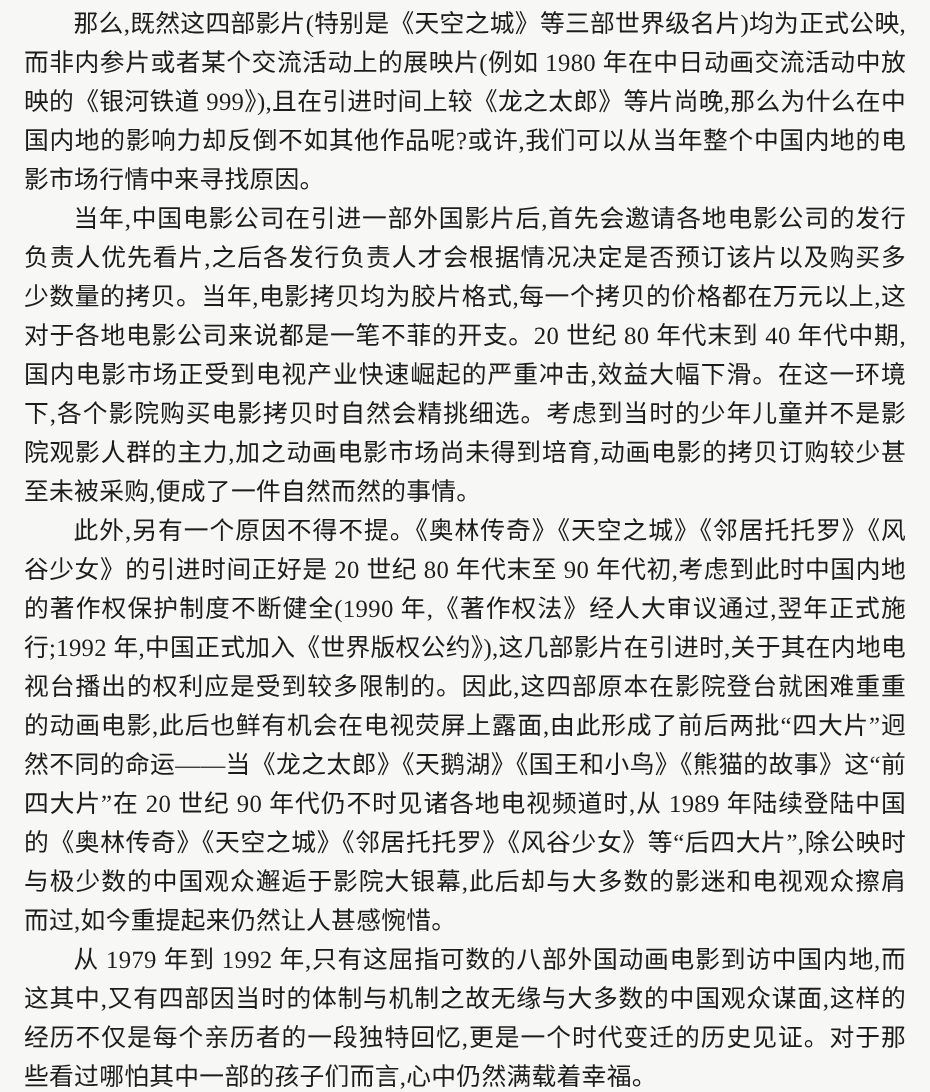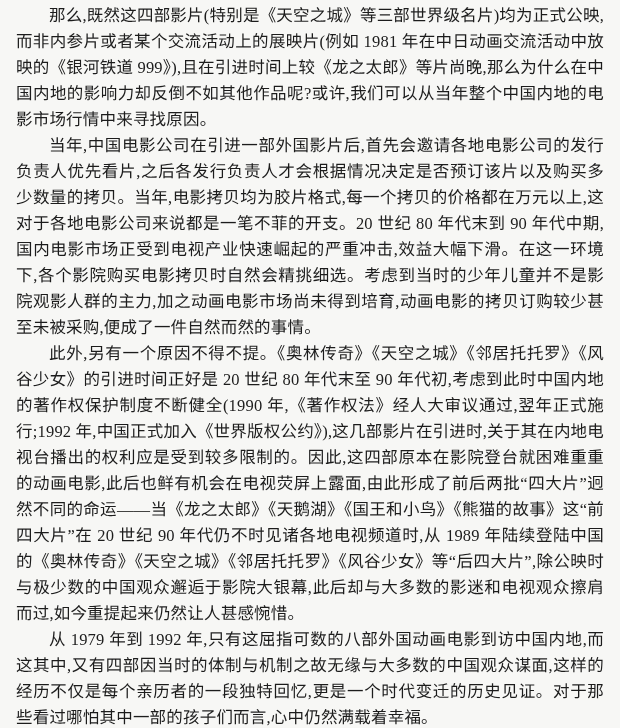--- a/index.html
+++ b/index.html
@@ -28,17 +28,17 @@
     text-align: justify;
     text-justify: inter-ideograph;
     letter-spacing: 0.2px;
     word-break: break-all;
   }
 </style>
 </head>
 <body>
 
 <div class="page">
-  <p>那么,既然这四部影片(特别是《天空之城》等三部世界级名片)均为正式公映,而非内参片或者某个交流活动上的展映片(例如 1981 年在中日动画交流活动中放映的《银河铁道 999》),且在引进时间上较《龙之太郎》等片尚晚,那么为什么在中国内地的影响力却反倒不如其他作品呢?或许,我们可以从当年整个中国内地的电影市场行情中来寻找原因。</p>
-  <p>当年,中国电影公司在引进一部外国影片后,首先会邀请各地电影公司的发行负责人优先看片,之后各发行负责人才会根据情况决定是否预订该片以及购买多少数量的拷贝。当年,电影拷贝均为胶片格式,每一个拷贝的价格都在万元以上,这对于各地电影公司来说都是一笔不菲的开支。20 世纪 80 年代末到 90 年代中期,国内电影市场正受到电视产业快速崛起的严重冲击,效益大幅下滑。在这一环境下,各个影院购买电影拷贝时自然会精挑细选。考虑到当时的少年儿童并不是影院观影人群的主力,加之动画电影市场尚未得到培育,动画电影的拷贝订购较少甚至未被采购,便成了一件自然而然的事情。</p>
+  <p>那么,既然这四部影片(特别是《天空之城》等三部世界级名片)均为正式公映,而非内参片或者某个交流活动上的展映片(例如 1980 年在中日动画交流活动中放映的《银河铁道 999》),且在引进时间上较《龙之太郎》等片尚晚,那么为什么在中国内地的影响力却反倒不如其他作品呢?或许,我们可以从当年整个中国内地的电影市场行情中来寻找原因。</p>
+  <p>当年,中国电影公司在引进一部外国影片后,首先会邀请各地电影公司的发行负责人优先看片,之后各发行负责人才会根据情况决定是否预订该片以及购买多少数量的拷贝。当年,电影拷贝均为胶片格式,每一个拷贝的价格都在万元以上,这对于各地电影公司来说都是一笔不菲的开支。20 世纪 80 年代末到 40 年代中期,国内电影市场正受到电视产业快速崛起的严重冲击,效益大幅下滑。在这一环境下,各个影院购买电影拷贝时自然会精挑细选。考虑到当时的少年儿童并不是影院观影人群的主力,加之动画电影市场尚未得到培育,动画电影的拷贝订购较少甚至未被采购,便成了一件自然而然的事情。</p>
   <p>此外,另有一个原因不得不提。《奥林传奇》《天空之城》《邻居托托罗》《风谷少女》的引进时间正好是 20 世纪 80 年代末至 90 年代初,考虑到此时中国内地的著作权保护制度不断健全(1990 年,《著作权法》经人大审议通过,翌年正式施行;1992 年,中国正式加入《世界版权公约》),这几部影片在引进时,关于其在内地电视台播出的权利应是受到较多限制的。因此,这四部原本在影院登台就困难重重的动画电影,此后也鲜有机会在电视荧屏上露面,由此形成了前后两批“四大片”迥然不同的命运——当《龙之太郎》《天鹅湖》《国王和小鸟》《熊猫的故事》这“前四大片”在 20 世纪 90 年代仍不时见诸各地电视频道时,从 1989 年陆续登陆中国的《奥林传奇》《天空之城》《邻居托托罗》《风谷少女》等“后四大片”,除公映时与极少数的中国观众邂逅于影院大银幕,此后却与大多数的影迷和电视观众擦肩而过,如今重提起来仍然让人甚感惋惜。</p>
   <p>从 1979 年到 1992 年,只有这屈指可数的八部外国动画电影到访中国内地,而这其中,又有四部因当时的体制与机制之故无缘与大多数的中国观众谋面,这样的经历不仅是每个亲历者的一段独特回忆,更是一个时代变迁的历史见证。对于那些看过哪怕其中一部的孩子们而言,心中仍然满载着幸福。</p>
 </div>
 
 </body></html>

